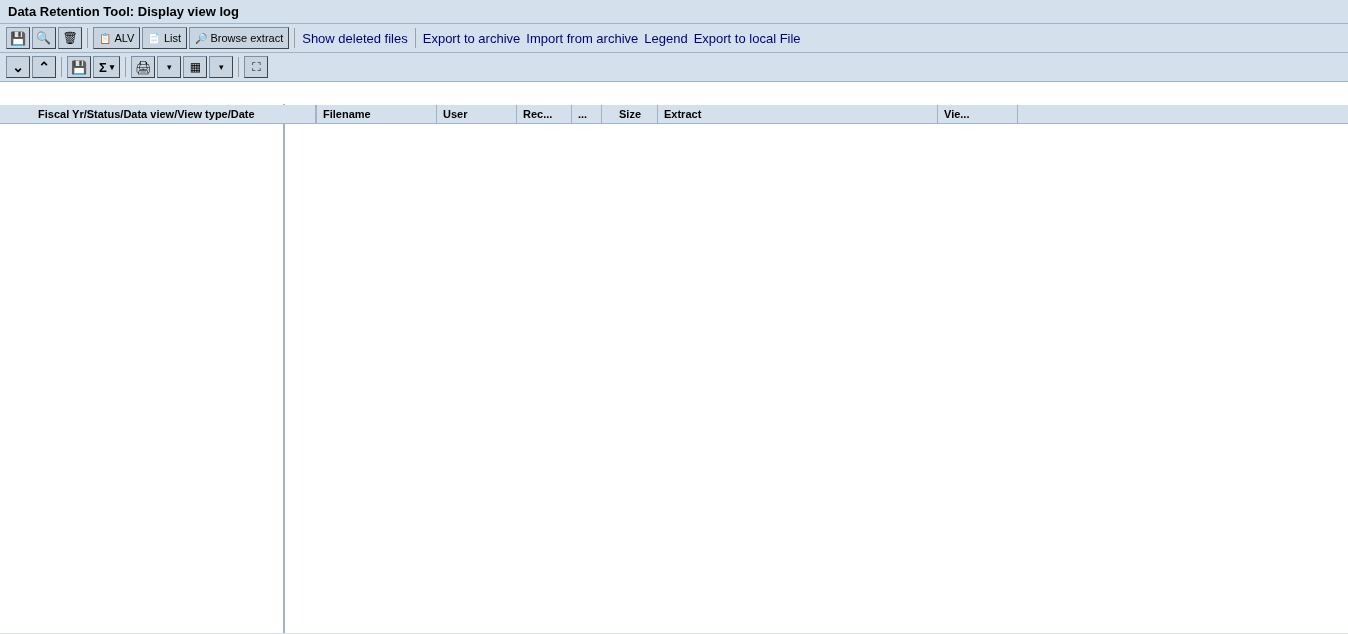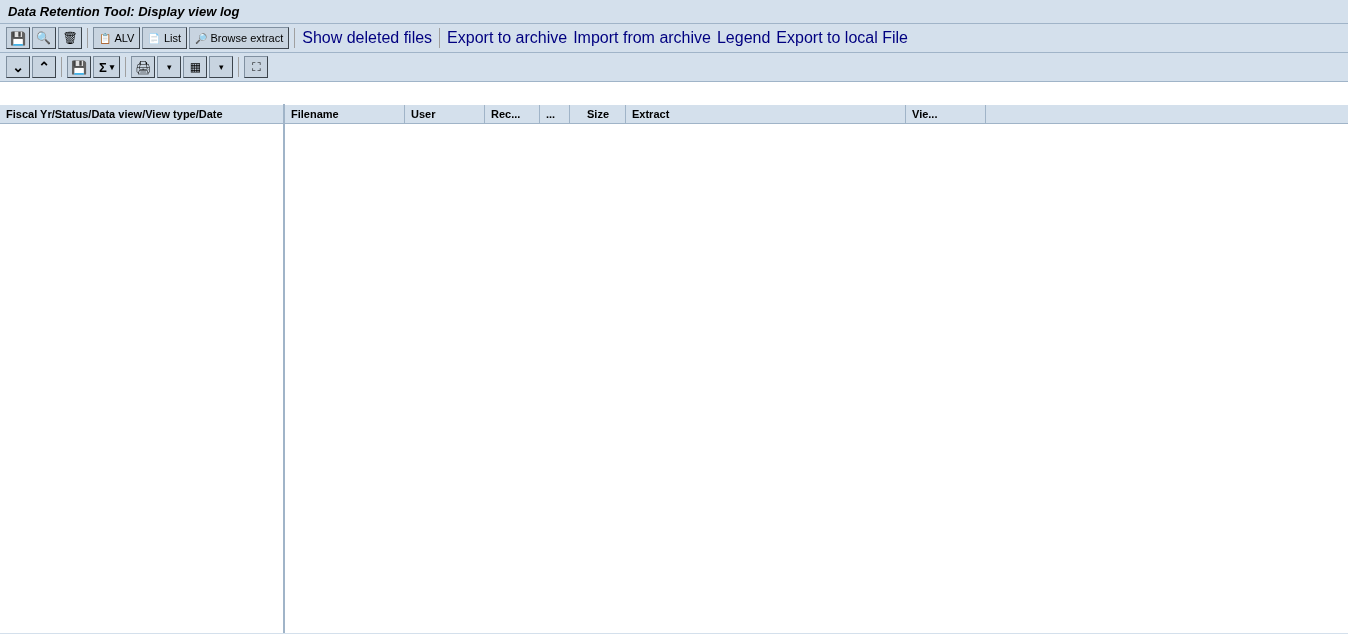--- a/index.html
+++ b/index.html
@@ -8,21 +8,20 @@
       font-size: 12px;
       background: #d4e0ec;
       width: 1348px;
       height: 634px;
       overflow: hidden;
     }
     #title-bar {
       background: #d4e0ec;
       padding: 4px 8px;
       font-size: 13px;
-      font-style: italic;
       font-weight: bold;
       color: #000;
       border-bottom: 1px solid #a0b4c8;
     }
     #toolbar {
       background: #d4e0ec;
       padding: 3px 6px;
       display: flex;
       align-items: center;
       gap: 2px;
@@ -98,21 +97,21 @@
       height: 22px;
       padding: 0 5px;
       cursor: pointer;
       font-size: 11px;
       gap: 3px;
     }
 
     .menu-link {
       color: #000080;
       cursor: pointer;
-      font-size: 16px;
+      font-size: 13px;
       padding: 0 2px;
       text-decoration: none;
       background: none;
       border: none;
       white-space: nowrap;
     }
   </style>
 </head>
 <body>
 
@@ -190,21 +189,21 @@
   <button class="btn-icon" title="Grid view" style="font-size:12px;">▦</button>
   <button class="btn-icon" title="Grid options" style="font-size:9px;">▾</button>
 
   <div class="toolbar-sep"></div>
 
   <button class="btn-icon" title="Tree view" style="font-size:12px;">⛶</button>
 </div>
 
 <div id="main-content">
 
-  <div style="position:absolute; width:1348px; display:flex; background:#d4e0ec; border-bottom:1px solid #a0b4c8; font-size:11px; font-weight:bold; top:105px;">
+  <div style="position:absolute; width:1348px; display:flex; background:#d4e0ec; border-bottom:1px solid #a0b4c8; font-size:11px; font-weight:bold; top:105px;padding-left:32px;">
     <div class="col-header col-fiscal">
       <span>Fiscal Yr/Status/Data view/View type/Date</span>
     </div>
     <div class="col-header col-filename">
       <span>Filename</span>
     </div>
     <div class="col-header col-user">
       <span>User</span>
     </div>
     <div class="col-header col-rec">

